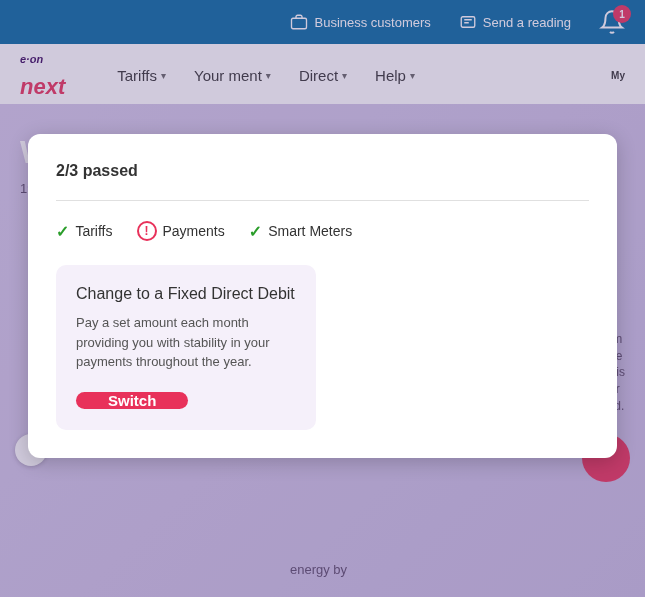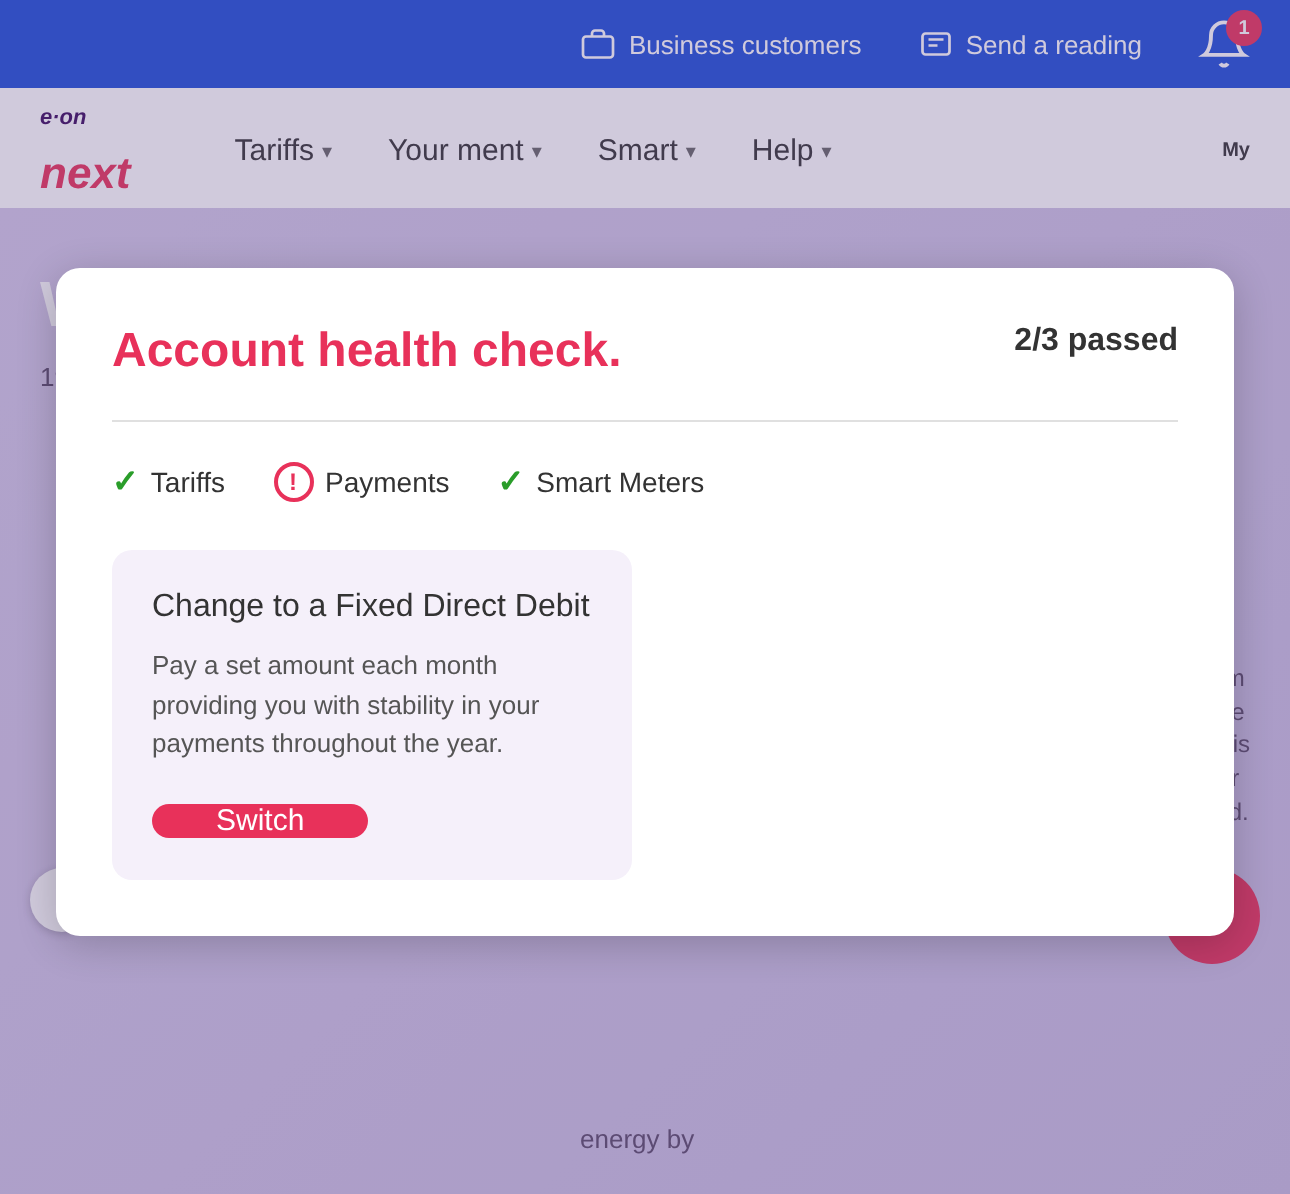--- a/index.html
+++ b/index.html
@@ -7,21 +7,21 @@
       font-family: Arial, sans-serif;
       width: 645px;
       height: 597px;
       overflow: hidden;
       position: relative;
       background: #e8e0f0;
     }
 
     
     .top-bar {
-      background: #1d4ed8;
+      background: #0369a1;
       height: 44px;
       display: flex;
       align-items: center;
       justify-content: flex-end;
       padding: 0 20px;
       gap: 28px;
     }
     .top-bar-item {
       display: flex;
       align-items: center;
@@ -290,21 +290,21 @@
       margin-bottom: 20px;
     }
 
     .switch-btn {
       background: #e8315a;
       color: white;
       border: none;
       border-radius: 25px;
       padding: 0 32px;
       font-size: 15px;
-      font-weight: normal;
+      font-weight: bold;
       cursor: pointer;
     }
 
     
     .modal-divider {
       height: 1px;
       background: #e0e0e0;
       margin-bottom: 20px;
     }
   </style>
@@ -343,21 +343,21 @@
   <div class="nav-items">
     <div class="nav-item">
       <span>Tariffs</span>
       <span class="chevron">▾</span>
     </div>
     <div class="nav-item">
       <span>Your ment</span>
       <span class="chevron">▾</span>
     </div>
     <div class="nav-item">
-      <span>Smart</span>
+      <span>Direct</span>
       <span class="chevron">▾</span>
     </div>
     <div class="nav-item">
       <span>Help</span>
       <span class="chevron">▾</span>
     </div>
   </div>
   <div class="nav-my">
     <span>My</span>
   </div>
@@ -382,21 +382,20 @@
 
   <div class="right-circle"></div>
 
   <div class="energy-text">energy by</div>
 </div>
 
 <div class="overlay"></div>
 
 <div class="modal">
   <div class="modal-header">
-    <h2 class="modal-title">Account health check.</h2>
     <span class="modal-passed">2/3 passed</span>
   </div>
 
   <div class="modal-divider"></div>
 
   <div class="modal-checks">
 
     <div class="check-item">
       <span class="check-green">✓</span>
       <span>Tariffs</span>

